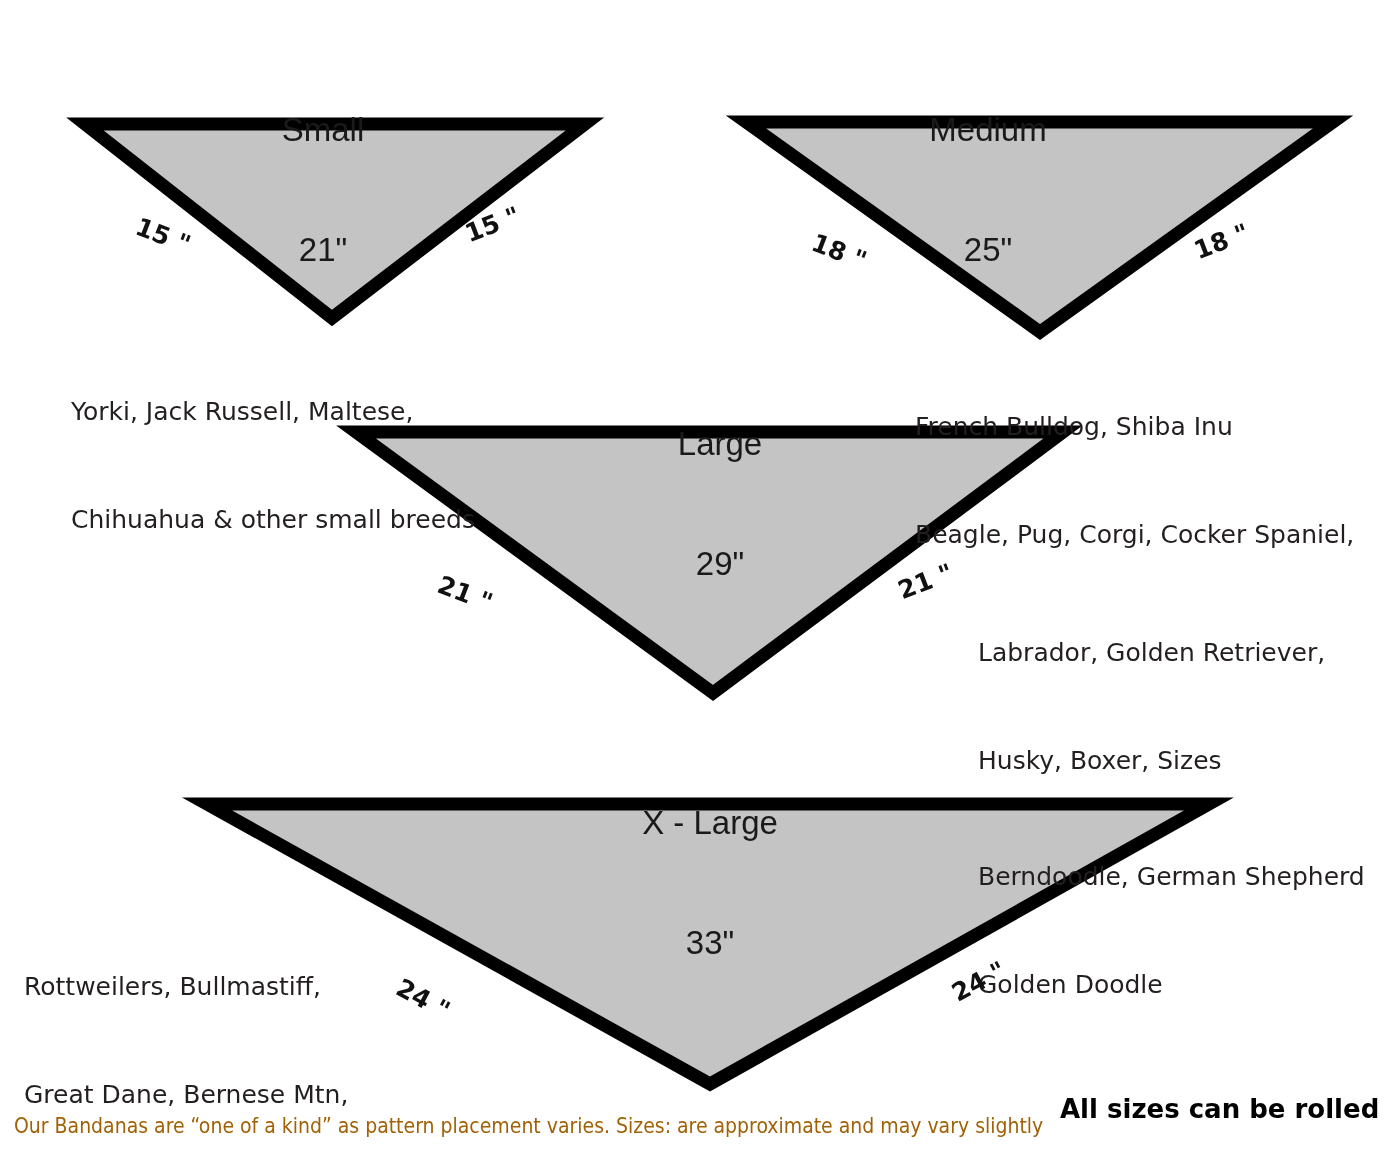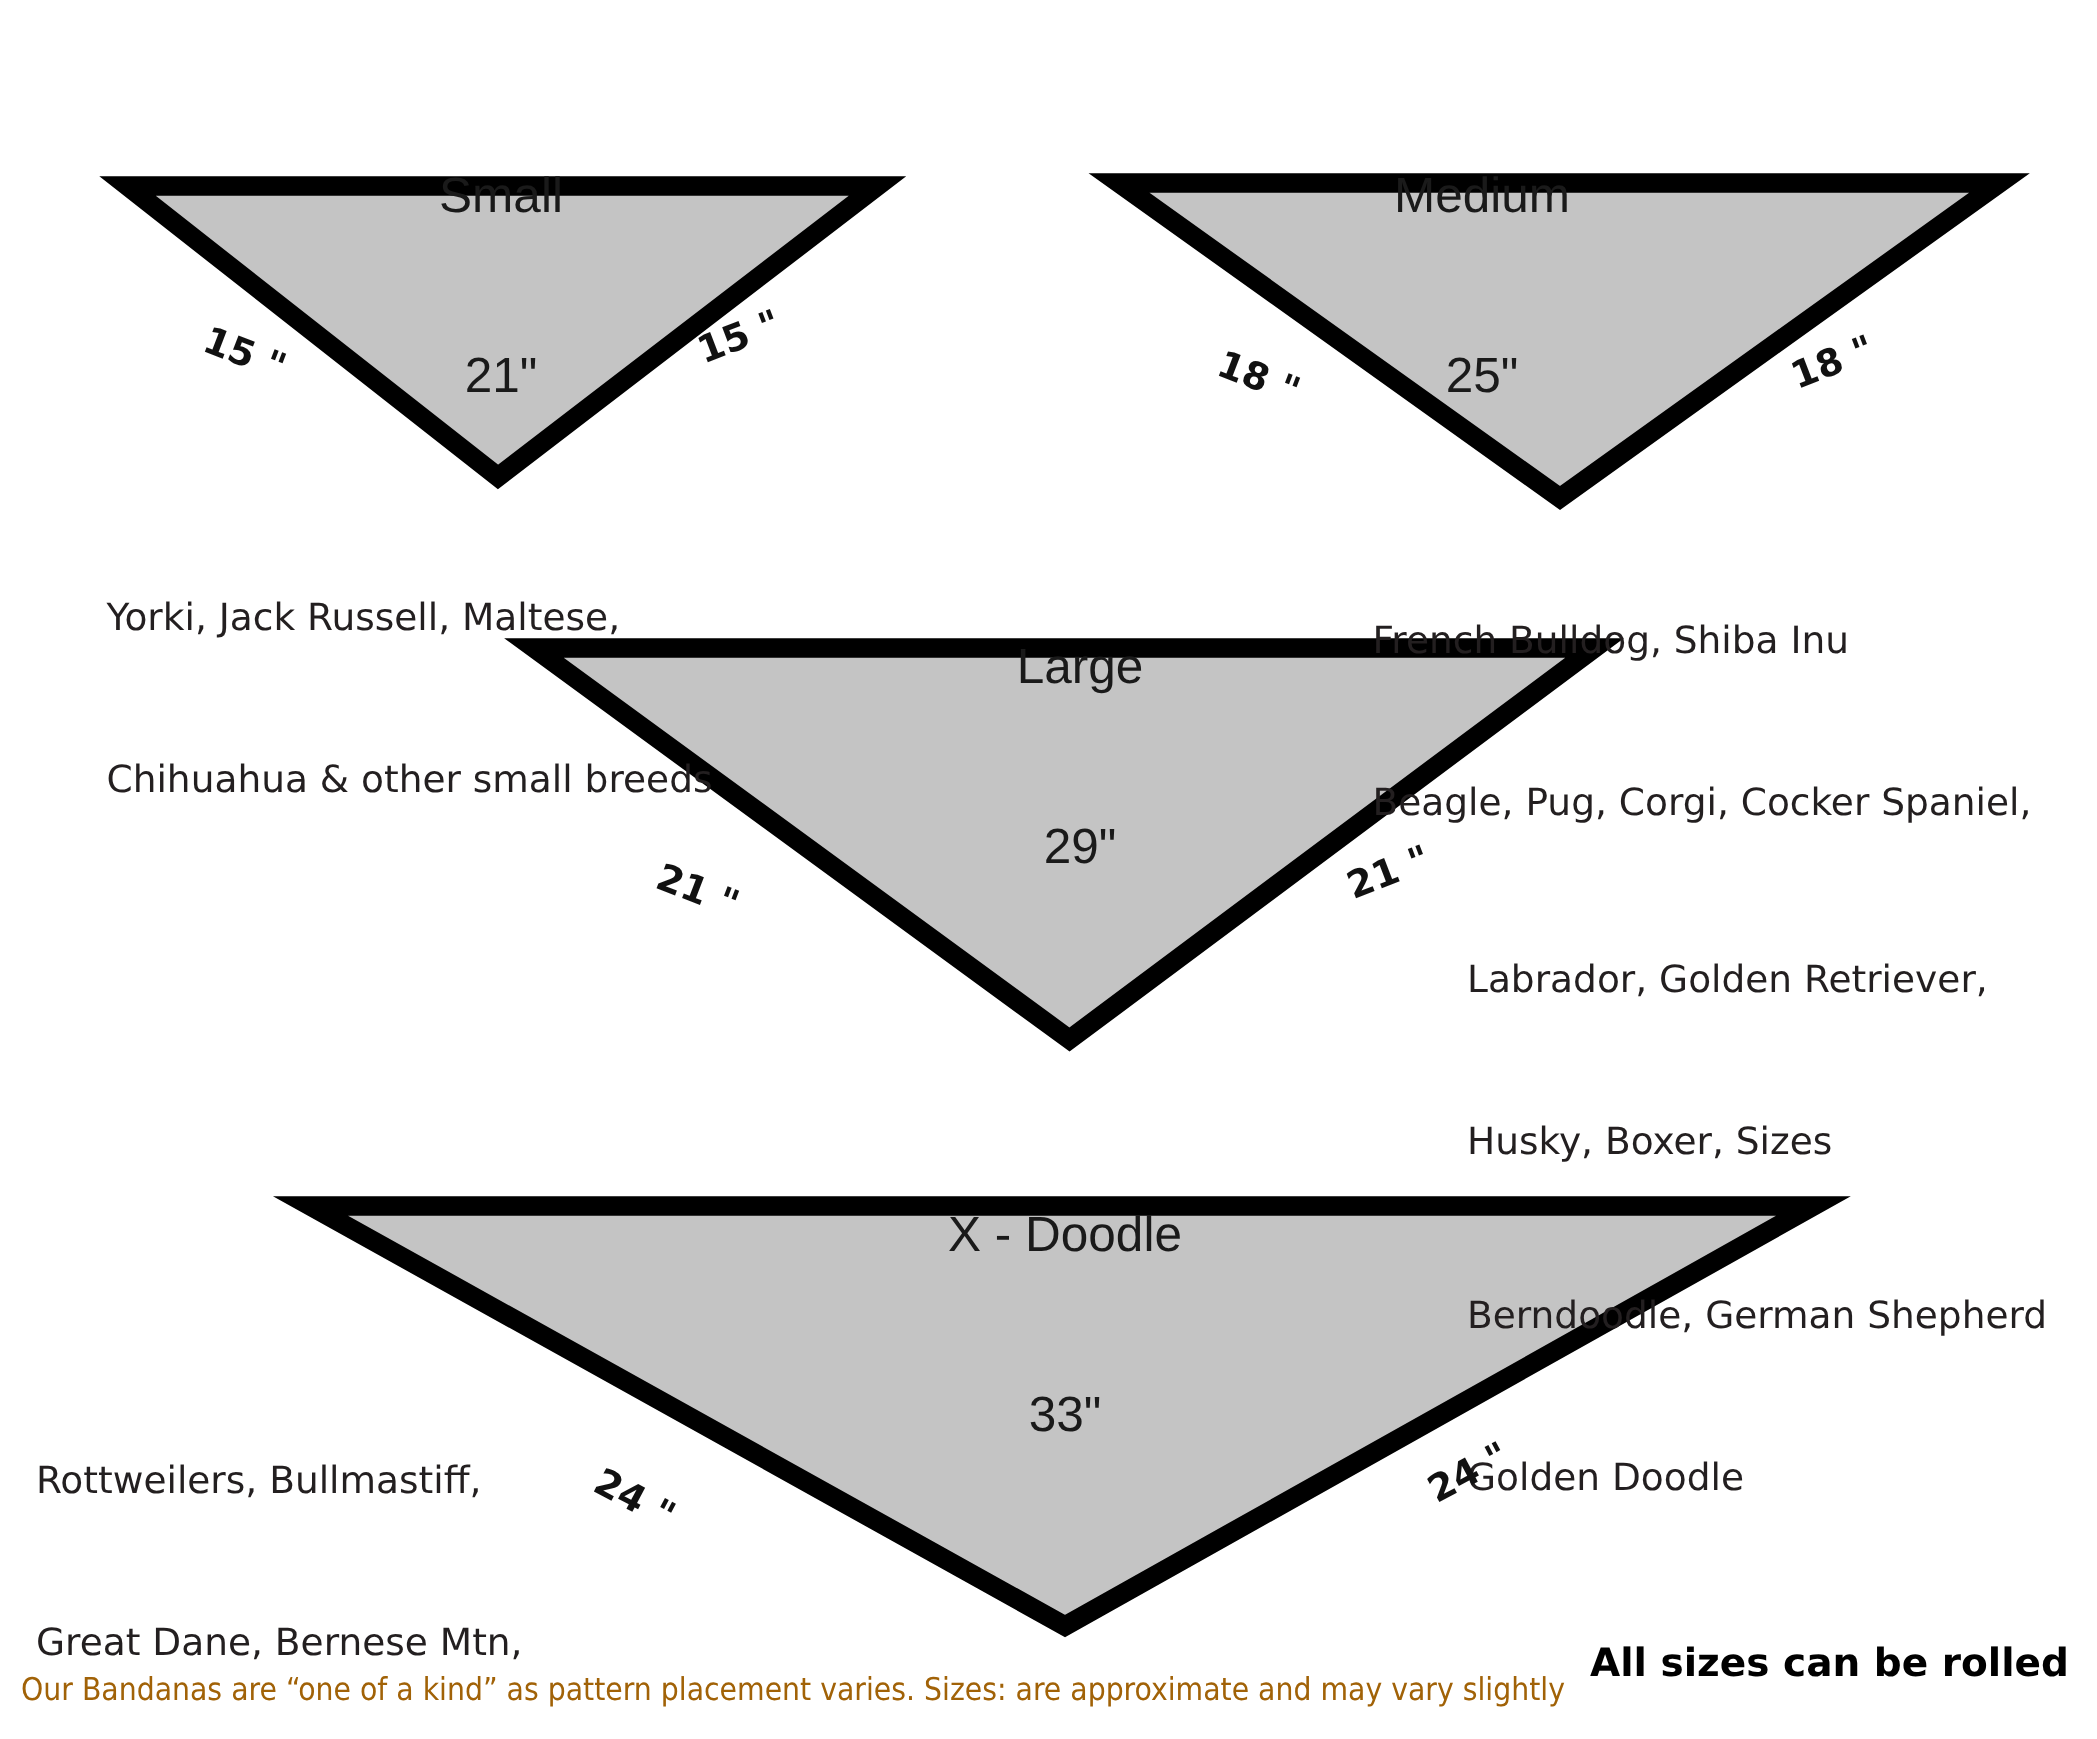--- a/index.html
+++ b/index.html
@@ -84,21 +84,21 @@
 
 <div id="page">
 
   <svg class="svg-layer" viewBox="0 0 1398 1159" width="1398" height="1159" xmlns="http://www.w3.org/2000/svg">
     <polygon class="tri-shape" points="85,124 585,124 332,318"></polygon>
     <polygon class="tri-shape" points="746,122 1333,122 1040,332"></polygon>
     <polygon class="tri-shape" points="356,432 1063,432 713,693"></polygon>
     <polygon class="tri-shape" points="207,804 1209,804 710,1084"></polygon>
   </svg>
 
-  <div class="abs size-title" style="left:199px; top:30px; width:270px;text-align:center;">
+  <div class="abs size-title" style="left:188px; top:30px; width:270px;text-align:center;">
     <div>Small</div>
     <div>21"</div>
   </div>
 
   <div class="abs edge-dim" style="left:142px; top:212px; transform: rotate(21deg);">15 "</div>
   <div class="abs edge-dim" style="left:461px; top:221px; transform: rotate(-21deg);">15 "</div>
 
   <div class="abs breed-block" style="left:71px; top:322px; width:450px;">
     <span class="ln">Yorki, Jack Russell, Maltese,</span>
     <span class="ln">Chihuahua &amp; other small breeds</span>
@@ -126,21 +126,21 @@
   <div class="abs edge-dim" style="left:894px; top:578px; transform: rotate(-21deg);">21 "</div>
 
   <div class="abs breed-block" style="left:978px; top:563px; width:400px;">
     <span class="ln">Labrador, Golden Retriever,</span>
     <span class="ln">Husky, Boxer, Sizes</span>
     <span class="ln" style="margin-top:8px;">Berndoodle, German Shepherd</span>
     <span class="ln">Golden Doodle</span>
   </div>
 
   <div class="abs size-title" style="left:575px; top:723px; width:270px;">
-    <div>X - Doodle</div>
+    <div>X - Large</div>
     <div>33"</div>
   </div>
 
   <div class="abs edge-dim" style="left:405px; top:973px; transform: rotate(28deg);">24 "</div>
   <div class="abs edge-dim" style="left:947px; top:982px; transform: rotate(-28deg);">24 "</div>
 
   <div class="abs breed-block" style="left:24px; top:897px; width:370px;">
     <span class="ln">Rottweilers, Bullmastiff,</span>
     <span class="ln">Great Dane, Bernese Mtn,</span>
     

